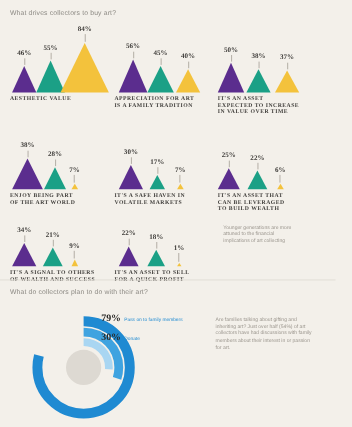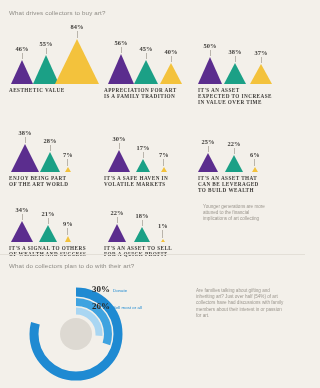--- a/index.html
+++ b/index.html
@@ -280,26 +280,26 @@
       <circle cx="62" cy="52" r="23" fill="none" stroke="#a9d6f2" stroke-width="7" stroke-dasharray="37.6 106.9" stroke-dashoffset="0" transform="rotate(-90 62 52)"></circle>
 
       <circle cx="62" cy="52" r="32" fill="none" stroke="#3fa3e0" stroke-width="8" stroke-dasharray="60.3 140.7" stroke-dashoffset="0" transform="rotate(-90 62 52)"></circle>
 
       <circle cx="62" cy="52" r="42" fill="none" stroke="#1f8ad2" stroke-width="9" stroke-dasharray="208.5 55.4" stroke-dashoffset="0" transform="rotate(-90 62 52)"></circle>
     </svg>
   </div>
 
   <div class="legend">
     <div class="leg-row">
+      <span class="leg-pct">79%</span>
+      <span class="leg-lab">Pass on to family members</span>
+    </div>
+    <div class="leg-row">
       <span class="leg-pct">30%</span>
       <span class="leg-lab">Donate</span>
-    </div>
-    <div class="leg-row">
-      <span class="leg-pct">26%</span>
-      <span class="leg-lab">Sell most or all</span>
     </div>
   </div>
 
   <div class="note" id="note2">Are families talking about gifting and
 inheriting art? Just over half (54%) of art
 collectors have had discussions with family
 members about their interest in or passion
 for art.</div>
 
 </div>

